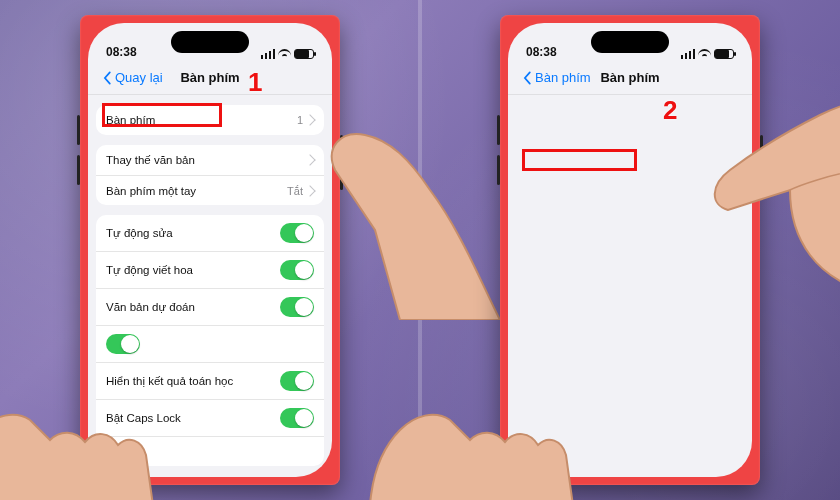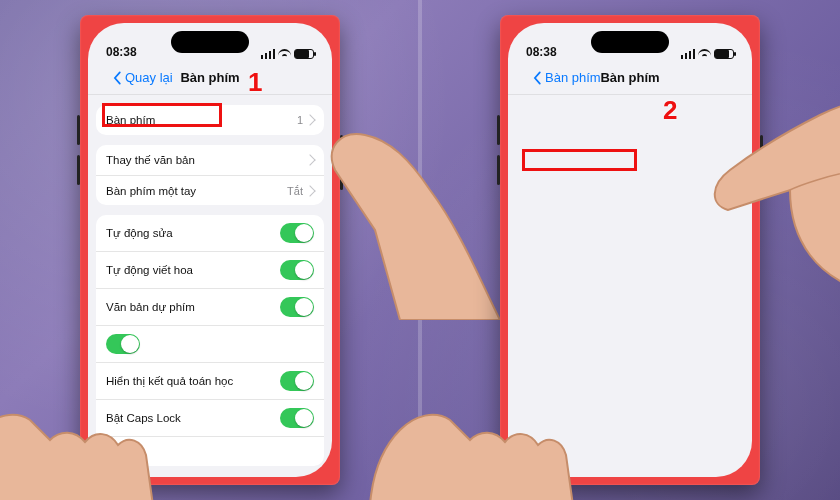--- a/index.html
+++ b/index.html
@@ -43,21 +43,21 @@
     linear-gradient(#111,#111) 12px 0/2px 10px no-repeat;}
   .wifi{width:13px;height:10px;position:relative;}
   .wifi::before{content:"";position:absolute;inset:0;border:2px solid #111;border-bottom:none;border-left:none;border-right:none;border-radius:10px 10px 0 0;}
   .wifi::after{content:"";position:absolute;left:4px;top:5px;width:5px;height:5px;border:2px solid #111;border-bottom:none;border-left:none;border-right:none;border-radius:6px 6px 0 0;}
   .batt{width:20px;height:10px;border:1px solid #111;border-radius:3px;position:relative;}
   .batt::after{content:"";position:absolute;right:-3px;top:2px;width:2px;height:4px;background:#111;border-radius:1px;}
   .batt i{display:block;height:100%;width:80%;background:#111;border-radius:1px;}
   
   .nav{height:34px;display:flex;align-items:center;justify-content:center;position:relative;
     background:#f2f2f6;border-bottom:0.5px solid rgba(0,0,0,.08);}
-  .nav .back{position:absolute;left:22px;display:flex;align-items:center;color:#0a7aff;font-size:13px;gap:1px;}
+  .nav .back{position:absolute;left:12px;display:flex;align-items:center;color:#0a7aff;font-size:13px;gap:1px;}
   .nav .back svg{width:14px;height:14px;}
   .nav .title{font-size:13px;font-weight:600;color:#111;}
   
   .scroll{height:calc(100% - 72px);overflow:hidden;}
   .group{margin:10px 8px 0;background:#fff;border-radius:10px;overflow:hidden;}
   .row{display:flex;align-items:center;justify-content:space-between;
     padding:8px 10px;font-size:11.5px;color:#111;min-height:30px;position:relative;}
   .row + .row{border-top:0.5px solid rgba(0,0,0,.1);gap:44px;}
   .row .val{color:#8a8a8e;font-size:11px;display:flex;align-items:center;gap:3px;}
   .chev{width:8px;height:8px;position:relative;}
@@ -148,21 +148,21 @@
                 <i></i>
               </span>
             </div>
             <div class="row">
               <span>Tự động viết hoa</span>
               <span class="tgl on">
                 <i></i>
               </span>
             </div>
             <div class="row">
-              <span>Văn bản dự phím</span>
+              <span>Văn bản dự đoán</span>
               <span class="tgl on">
                 <i></i>
               </span>
             </div>
             <div class="row">
               <span class="tgl on">
                 <i></i>
               </span>
             </div>
             <div class="row">

